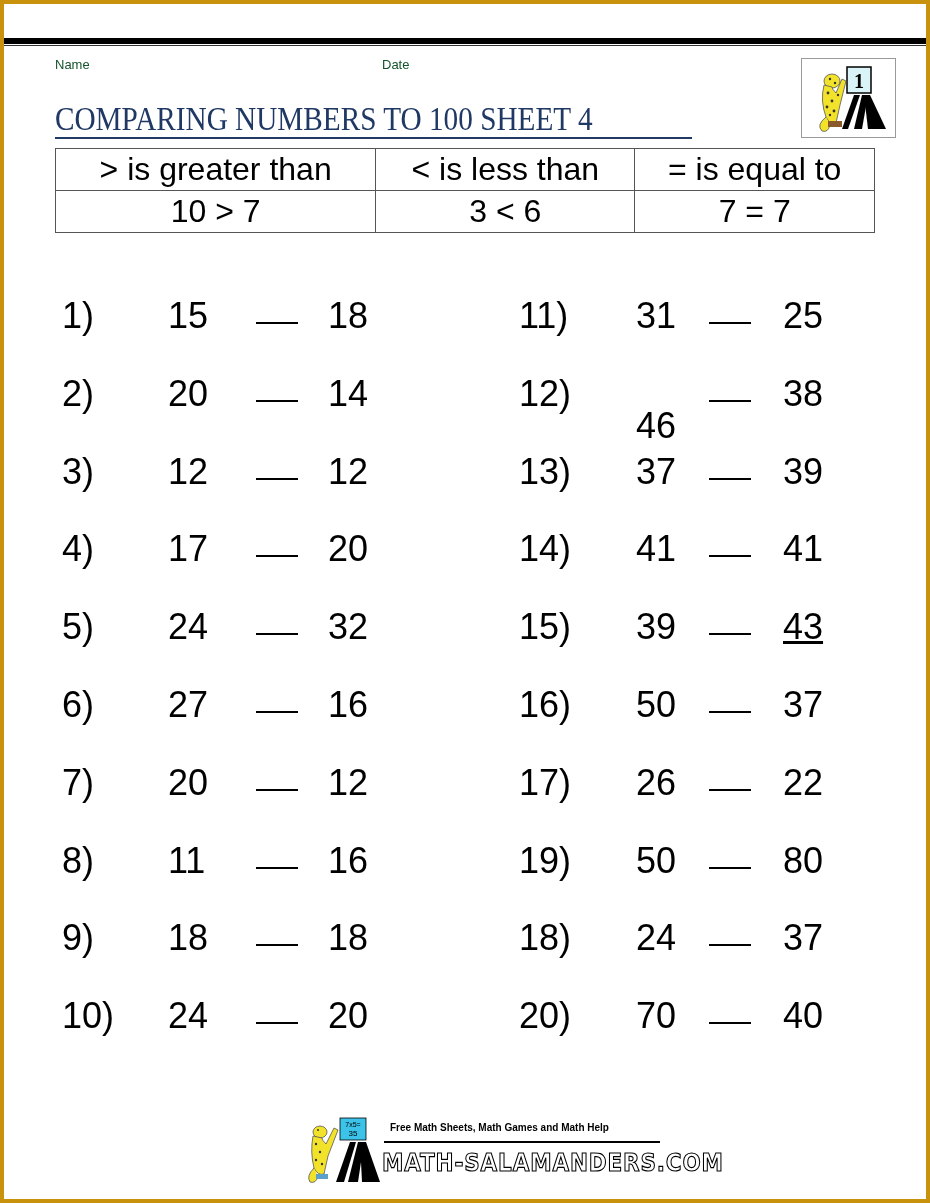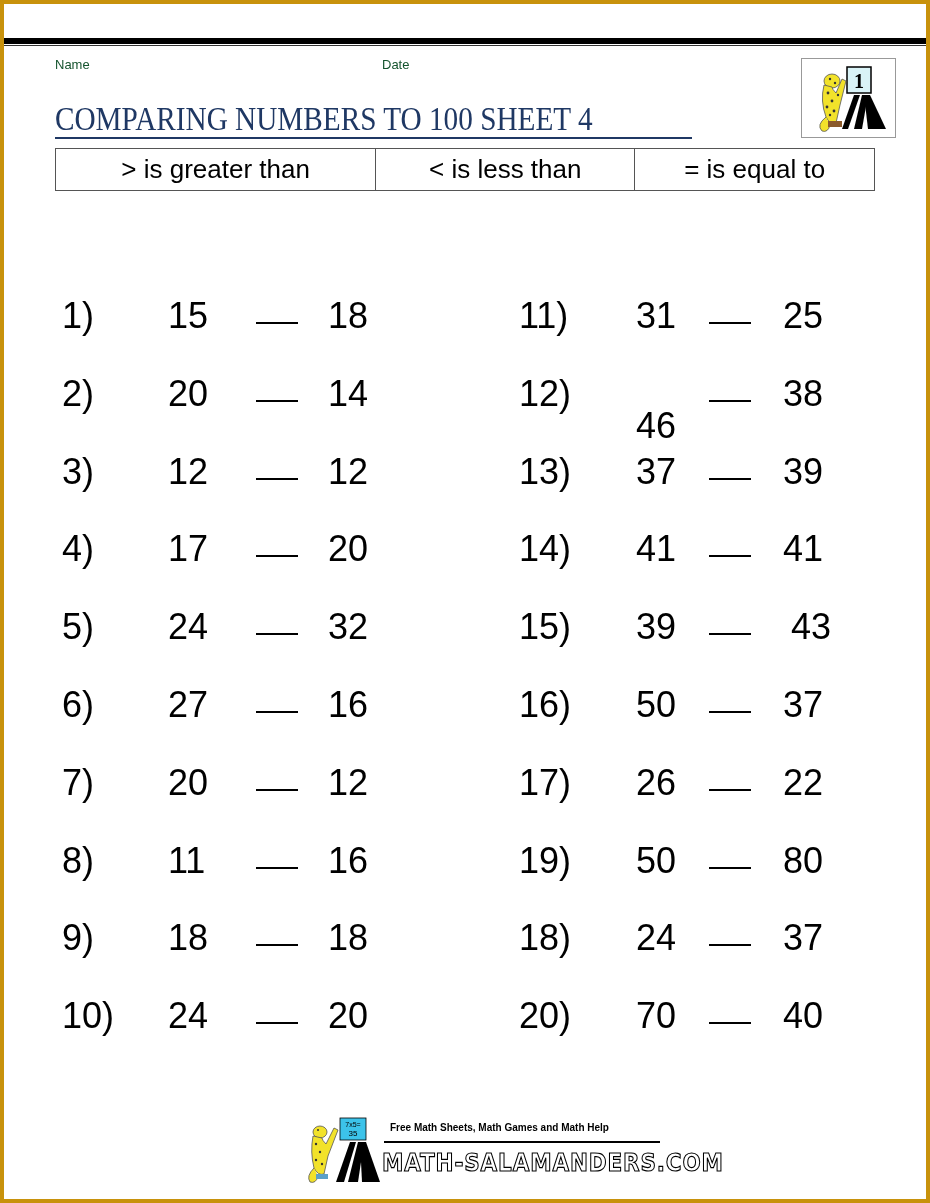--- a/index.html
+++ b/index.html
@@ -6,21 +6,21 @@
   body { width: 930px; height: 1203px; background: #c8920c; position: relative; overflow: hidden; font-family: "Liberation Sans", "DejaVu Sans", sans-serif; }
   .page { position: absolute; left: 4px; top: 4px; width: 922px; height: 1195px; background: #ffffff; }
   .rule { position: absolute; left: 0; width: 922px; background: #000; }
   .rule.thick { top: 34px; height: 6px; }
   .rule.thin { top: 41px; height: 1px; background: #333; }
   .label { position: absolute; top: 53px; font-size: 13px; color: #14532d; }
   .title { position: absolute; left: 51px; top: 96px; font-family: "Liberation Serif", "DejaVu Serif", serif; font-size: 34px; color: #1f3864; letter-spacing: 0px; transform: scaleX(0.86); transform-origin: left top; white-space: nowrap; }
   .title-underline { position: absolute; left: 51px; top: 133px; width: 637px; height: 2px; background: #1f3864; }
   .logo-box { position: absolute; left: 797px; top: 54px; width: 93px; height: 78px; border: 1px solid #999; background: #fff; }
   table.key { position: absolute; left: 51px; top: 144px; width: 820px; border-collapse: collapse; }
-  table.key td { border: 1px solid #555; text-align: center; font-size: 26px; height: 41px; padding: 0; color: #000; }
+  table.key td { border: 1px solid #555; text-align: center; font-size: 32px; height: 41px; padding: 0; color: #000; }
   .problem { position: absolute; font-size: 36px; color: #000; height: 44px; line-height: 44px; }
   .p-num { position: absolute; left: 0; top: 0; }
   .p-a { position: absolute; top: 0; }
   .p-blank { position: absolute; top: 28px; height: 2px; width: 42px; background: #000; }
   .p-b { position: absolute; top: 0; }
   .footer { position: absolute; left: 298px; top: 1112px; width: 370px; height: 70px; }
   .footer-tag { position: absolute; left: 88px; top: 6px; font-size: 10px; font-weight: bold; color: #000; white-space: nowrap; }
   .footer-line { position: absolute; left: 82px; top: 25px; width: 276px; height: 2px; background: #000; }
   .footer-brand { position: absolute; left: 80px; top: 32px; font-size: 25px; font-weight: bold; color: #fff; -webkit-text-stroke: 1.2px #000; letter-spacing: 1px; white-space: nowrap; font-family: "DejaVu Sans", sans-serif; transform: scaleX(0.86); transform-origin: left top; }
 </style>
@@ -59,20 +59,25 @@
     </svg>
   </div>
 
   <table class="key">
     <tbody>
         <tr>
       <td>&gt; is greater than</td>
       <td>&lt; is less than</td>
       <td>= is equal to</td>
     </tr>
+    <tr>
+      <td>10 &gt; 7</td>
+      <td>3 &lt; 6</td>
+      <td>7 = 7</td>
+    </tr>
   </tbody>
     </table>
 
   <div class="problem" style="left:58px; top:290px;">
     <span class="p-num">1)</span>
     <span class="p-a" style="left:106px;">15</span>
     <span class="p-blank" style="left:194px;"></span>
     <span class="p-b" style="left:266px;">18</span>
   </div>
   <div class="problem" style="left:58px; top:368px;">
@@ -151,21 +156,21 @@
   <div class="problem" style="left:515px; top:523px;">
     <span class="p-num">14)</span>
     <span class="p-a" style="left:117px;">41</span>
     <span class="p-blank" style="left:190px;"></span>
     <span class="p-b" style="left:264px;">41</span>
   </div>
   <div class="problem" style="left:515px; top:601px;">
     <span class="p-num">15)</span>
     <span class="p-a" style="left:117px;">39</span>
     <span class="p-blank" style="left:190px;"></span>
-    <span class="p-b" style="left:272px;">43</span>
+    <span class="p-b" style="left:264px;text-decoration:underline;">43</span>
   </div>
   <div class="problem" style="left:515px; top:679px;">
     <span class="p-num">16)</span>
     <span class="p-a" style="left:117px;">50</span>
     <span class="p-blank" style="left:190px;"></span>
     <span class="p-b" style="left:264px;">37</span>
   </div>
   <div class="problem" style="left:515px; top:757px;">
     <span class="p-num">17)</span>
     <span class="p-a" style="left:117px;">26</span>

